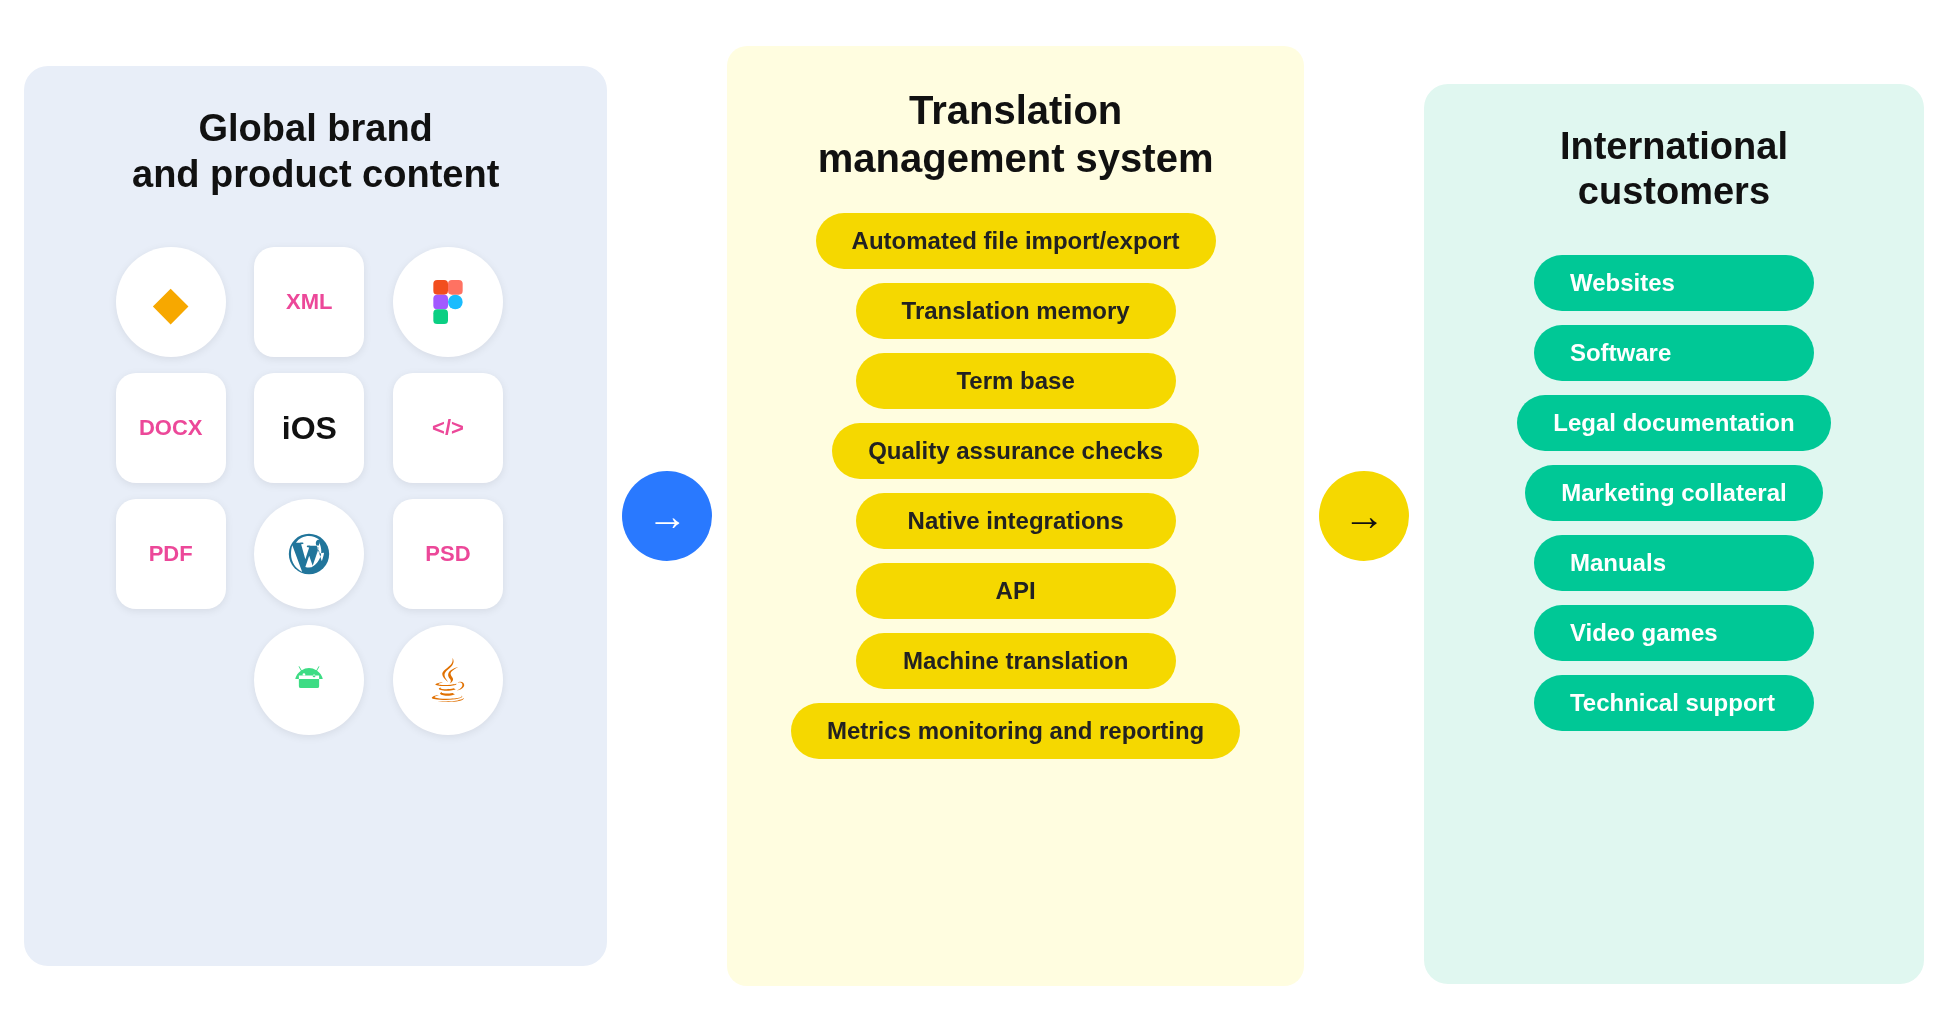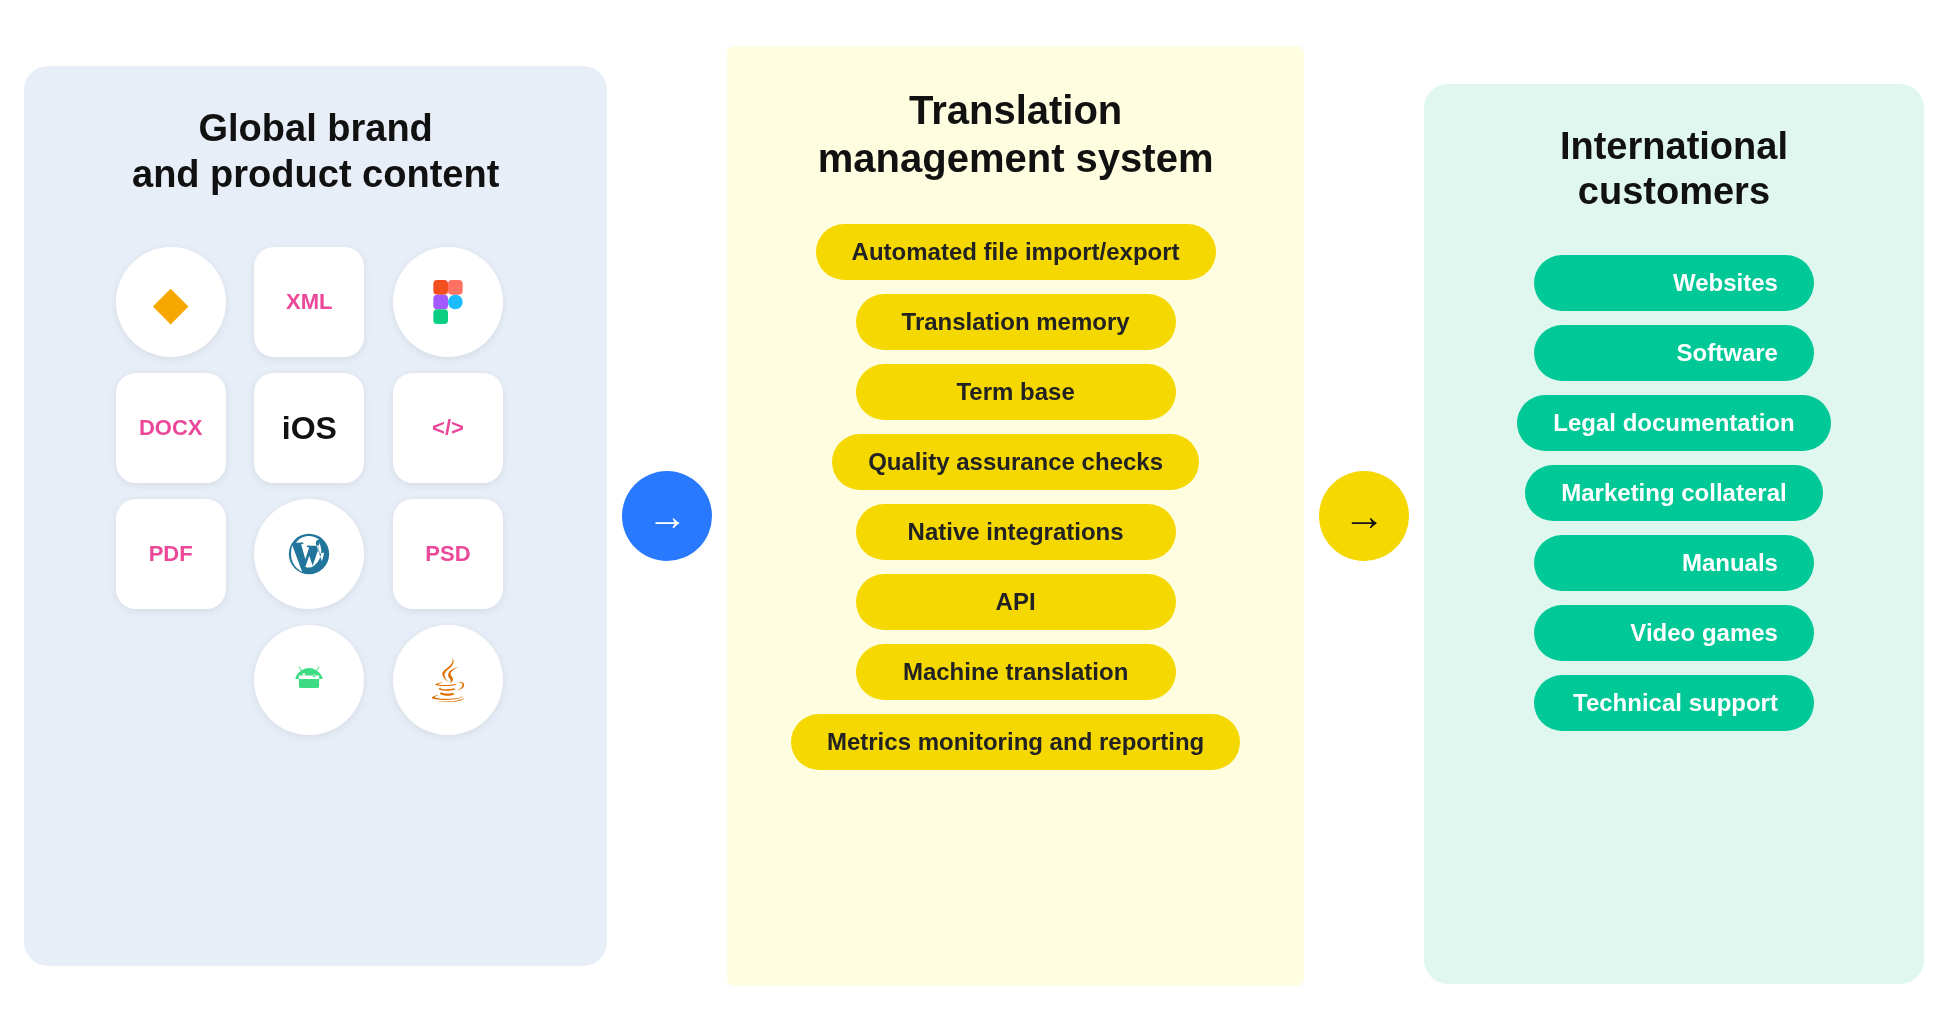--- a/index.html
+++ b/index.html
@@ -93,38 +93,38 @@
       display: flex;
       align-items: center;
       justify-content: center;
       font-size: 44px;
       color: #111;
       font-weight: 900;
     }
     
     .middle-panel {
       background: #fffde0;
-      border-radius: 8px;
+      border-radius: 20px;
       width: 600px;
       height: 940px;
       display: flex;
       flex-direction: column;
       align-items: center;
       padding: 40px 30px 30px;
     }
     .middle-panel .panel-title {
       font-size: 40px;
     }
     .tms-items {
       display: flex;
       flex-direction: column;
       gap: 14px;
       width: 100%;
       align-items: center;
-      margin-top: 12px;
+      margin-top: 1px;
     }
     .tms-pill {
       background: #f5d800;
       border-radius: 50px;
       padding: 14px 36px;
       font-size: 24px;
       font-weight: 700;
       color: #222;
       text-align: center;
       min-width: 320px;
@@ -149,21 +149,21 @@
       align-items: center;
       margin-top: 10px;
     }
     .customer-pill {
       background: #00c896;
       border-radius: 50px;
       padding: 14px 36px;
       font-size: 24px;
       font-weight: 700;
       color: #fff;
-      text-align: right;
+      text-align: left;
       min-width: 280px;
     }
 
     
     .file-label {
       font-size: 22px;
       font-weight: 700;
       color: #ec4899;
     }
 

